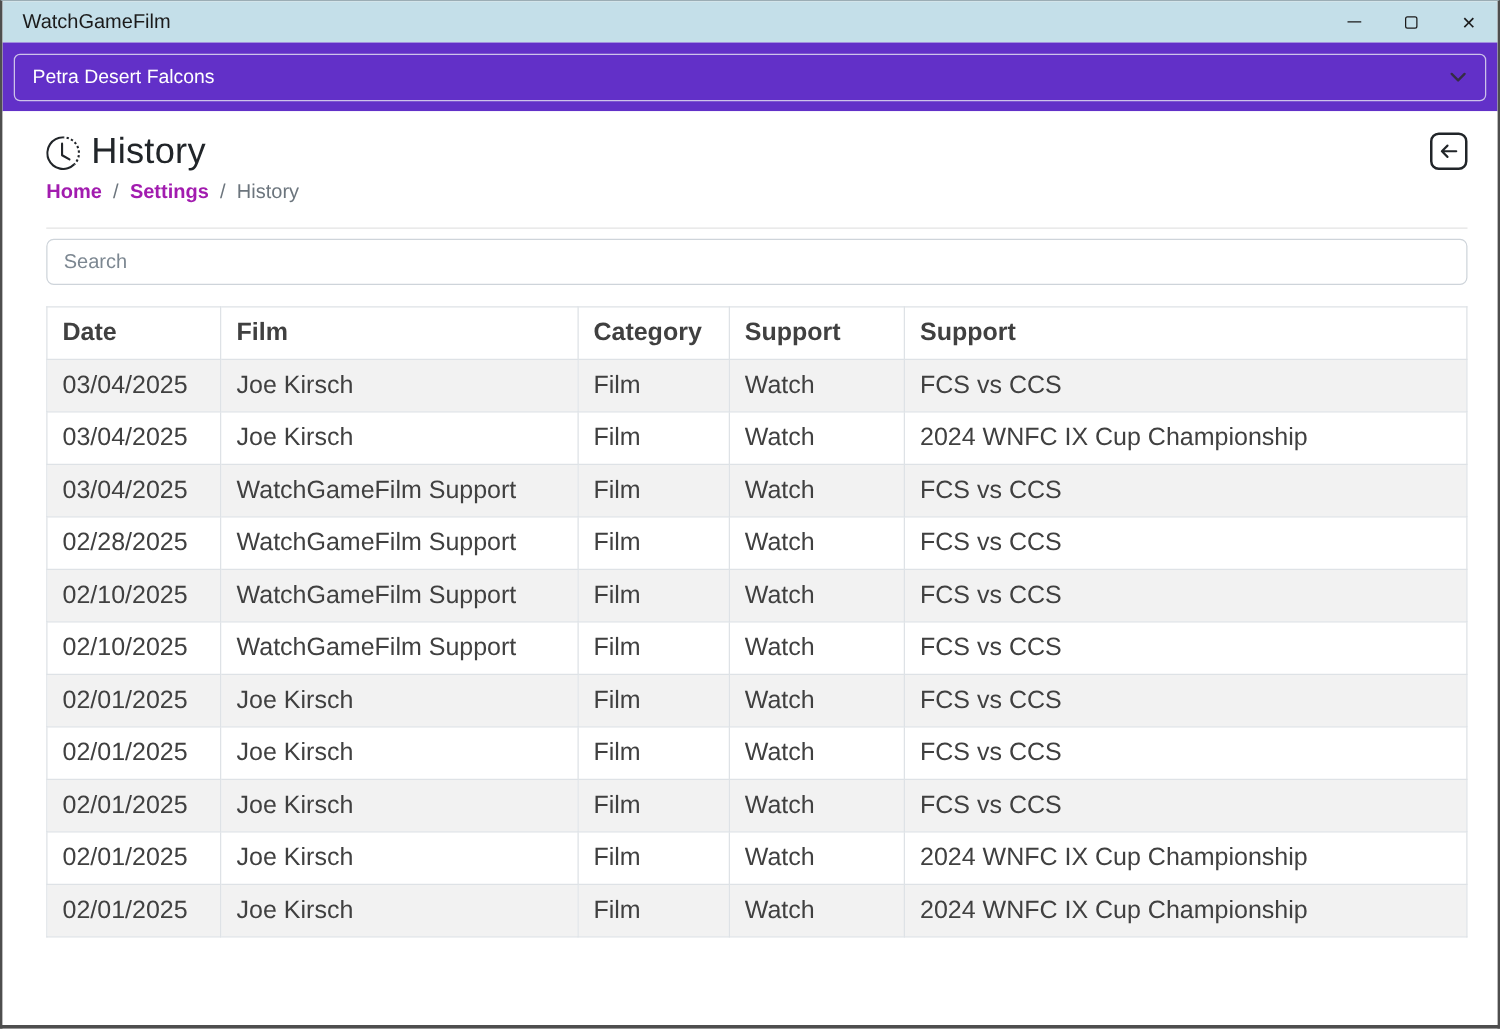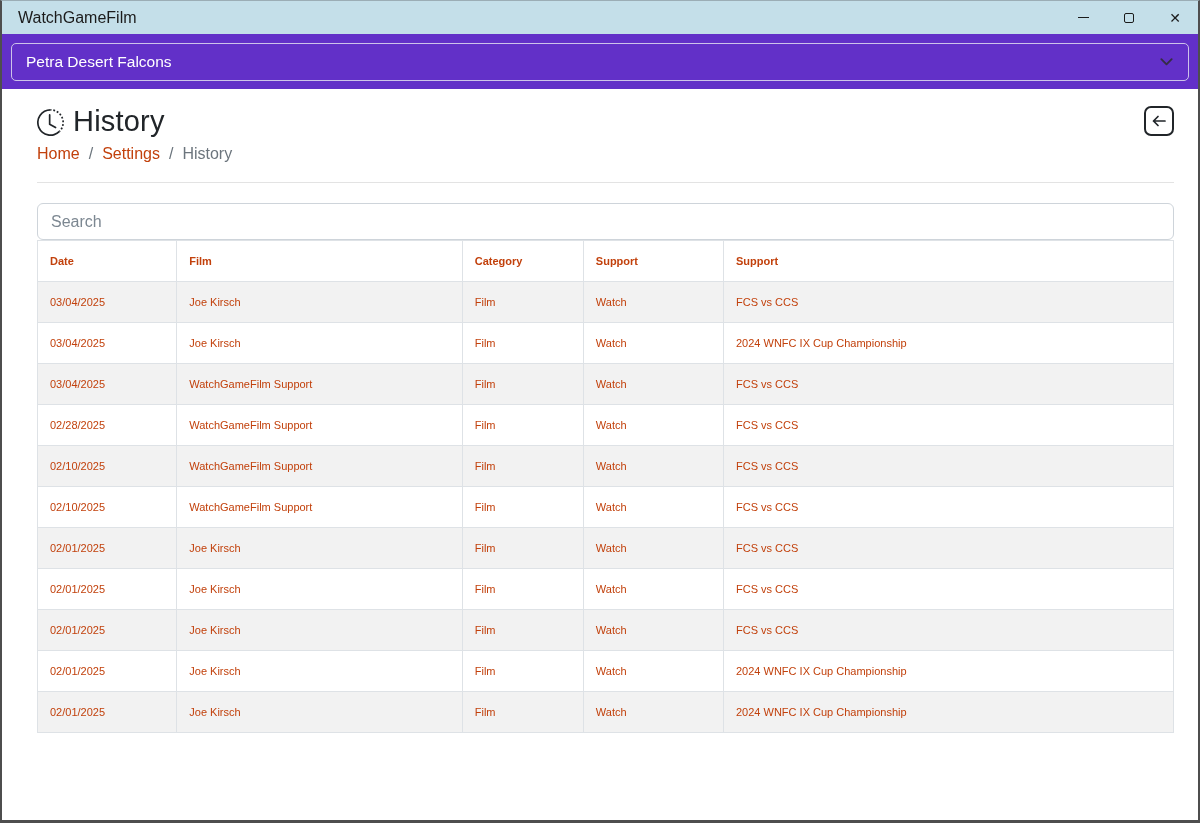--- a/index.html
+++ b/index.html
@@ -72,42 +72,42 @@
     background: #fff; border: 2px solid #212529; border-radius: 7px;
     display: flex; align-items: center; justify-content: center;
     cursor: pointer;
   }
   .back-btn svg { width: 16px; height: 16px; display: block; }
 
   .breadcrumb {
     margin-top: 7px; font-size: 16px; color: #212529;
     display: flex; align-items: center;
   }
-  .breadcrumb a { color: #c2410c; text-decoration: none; cursor: pointer; }
+  .breadcrumb a { color: #a21caf; text-decoration: none; cursor: pointer; font-weight: bold; }
   .breadcrumb .sep { color: #6c757d; padding: 0 9px; }
   .breadcrumb .current { color: #6c757d; }
 
   hr.divider {
     border: none; border-top: 1px solid #e3e3e3; margin-top: 19px;
   }
 
   .search-input {
-    margin-top: 20px; width: 100%; height: 37px;
+    margin-top: 8px; width: 100%; height: 37px;
     border: 1px solid #ced4da; border-radius: 6px;
     padding: 0 13px; font-size: 16px; color: #737373;
     font-family: "Liberation Sans", sans-serif;
     outline: none; display: block; background: #fff;
   }
   .search-input::placeholder { color: #7c8791; opacity: 1; }
 
   
   table.history {
-    width: 100%;
+    margin-top: 17px; width: 100%;
     border-collapse: collapse; table-layout: fixed;
-    font-size: 11px; color: #c2410c;
+    font-size: 20px; color: #404040;
   }
   .history th, .history td {
     border: 1px solid #dee2e6;
     padding: 9px 12px;
     height: 41px;
     text-align: left; vertical-align: middle;
     overflow: hidden; white-space: nowrap; text-overflow: ellipsis;
   }
   .history th { font-weight: 700; background: #ffffff; cursor: pointer; }
   .history tbody tr:nth-child(odd) { background: #f2f2f2; }

